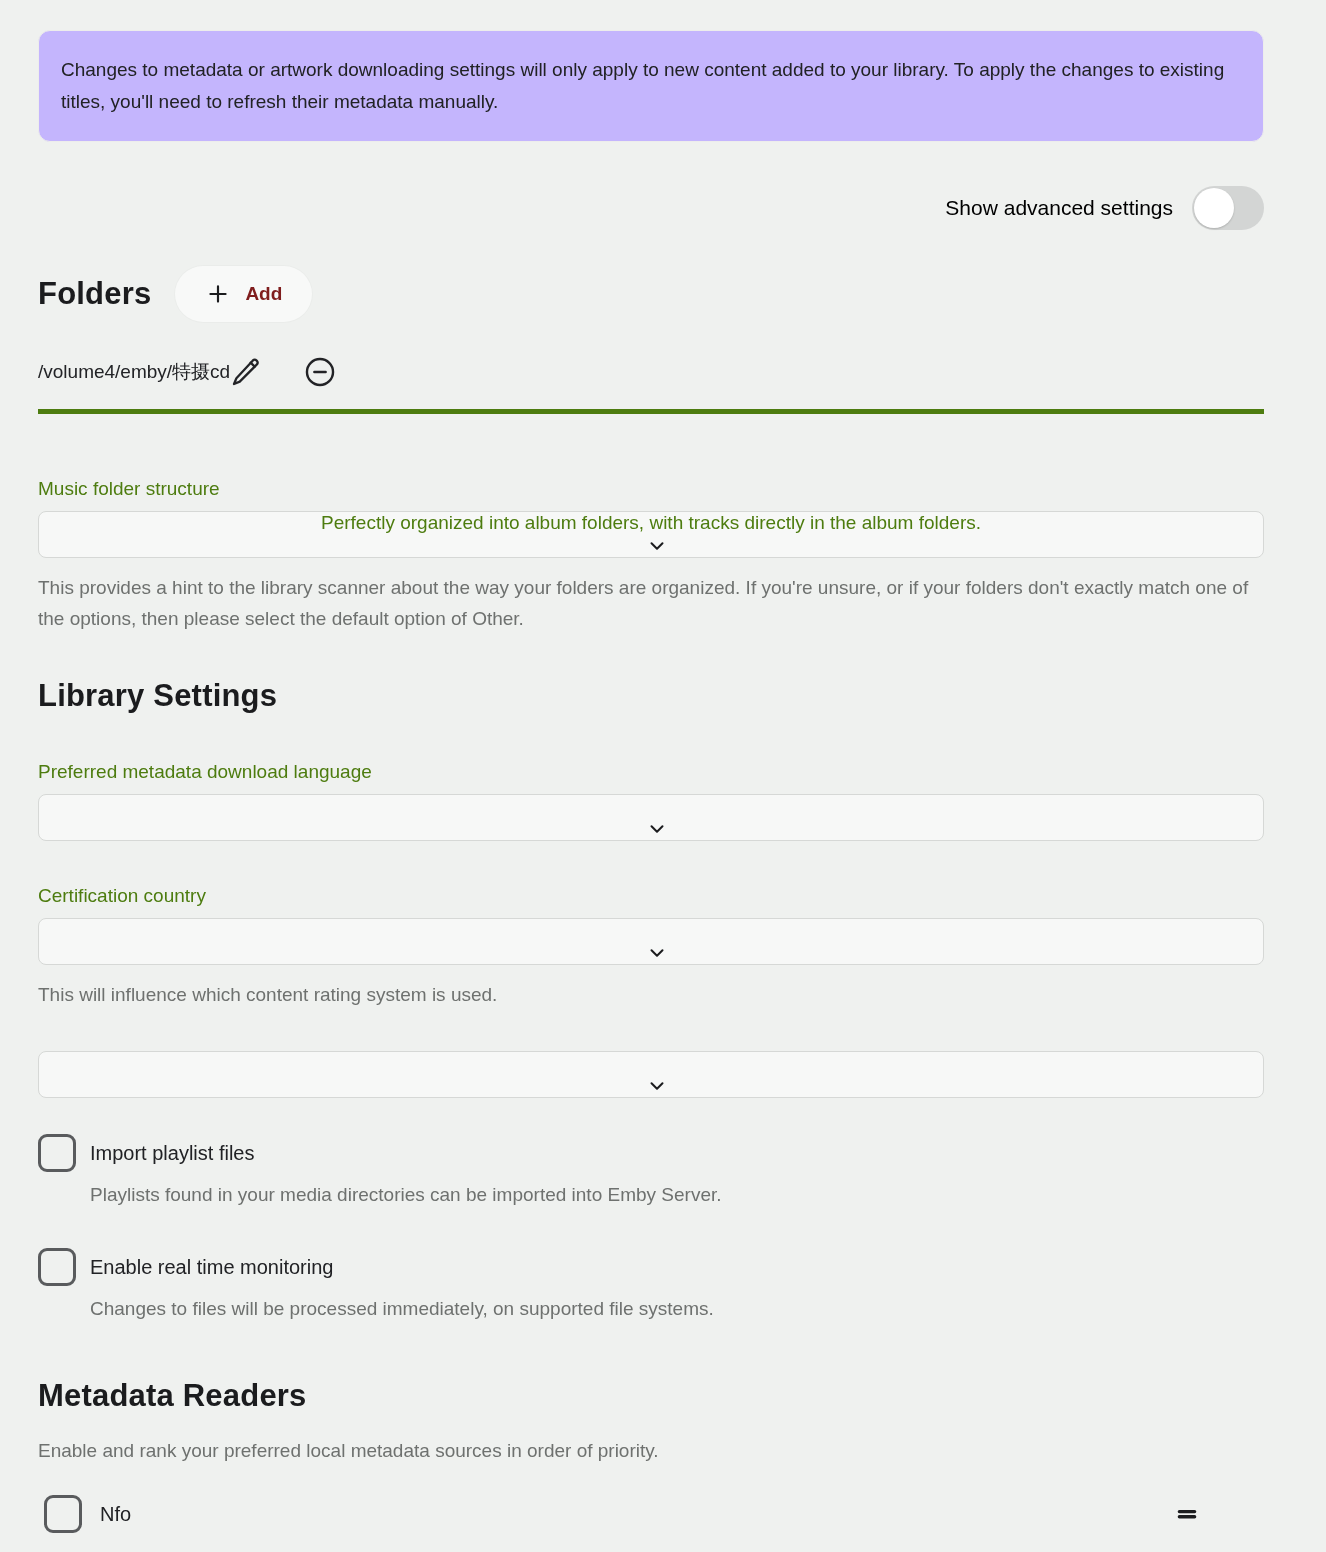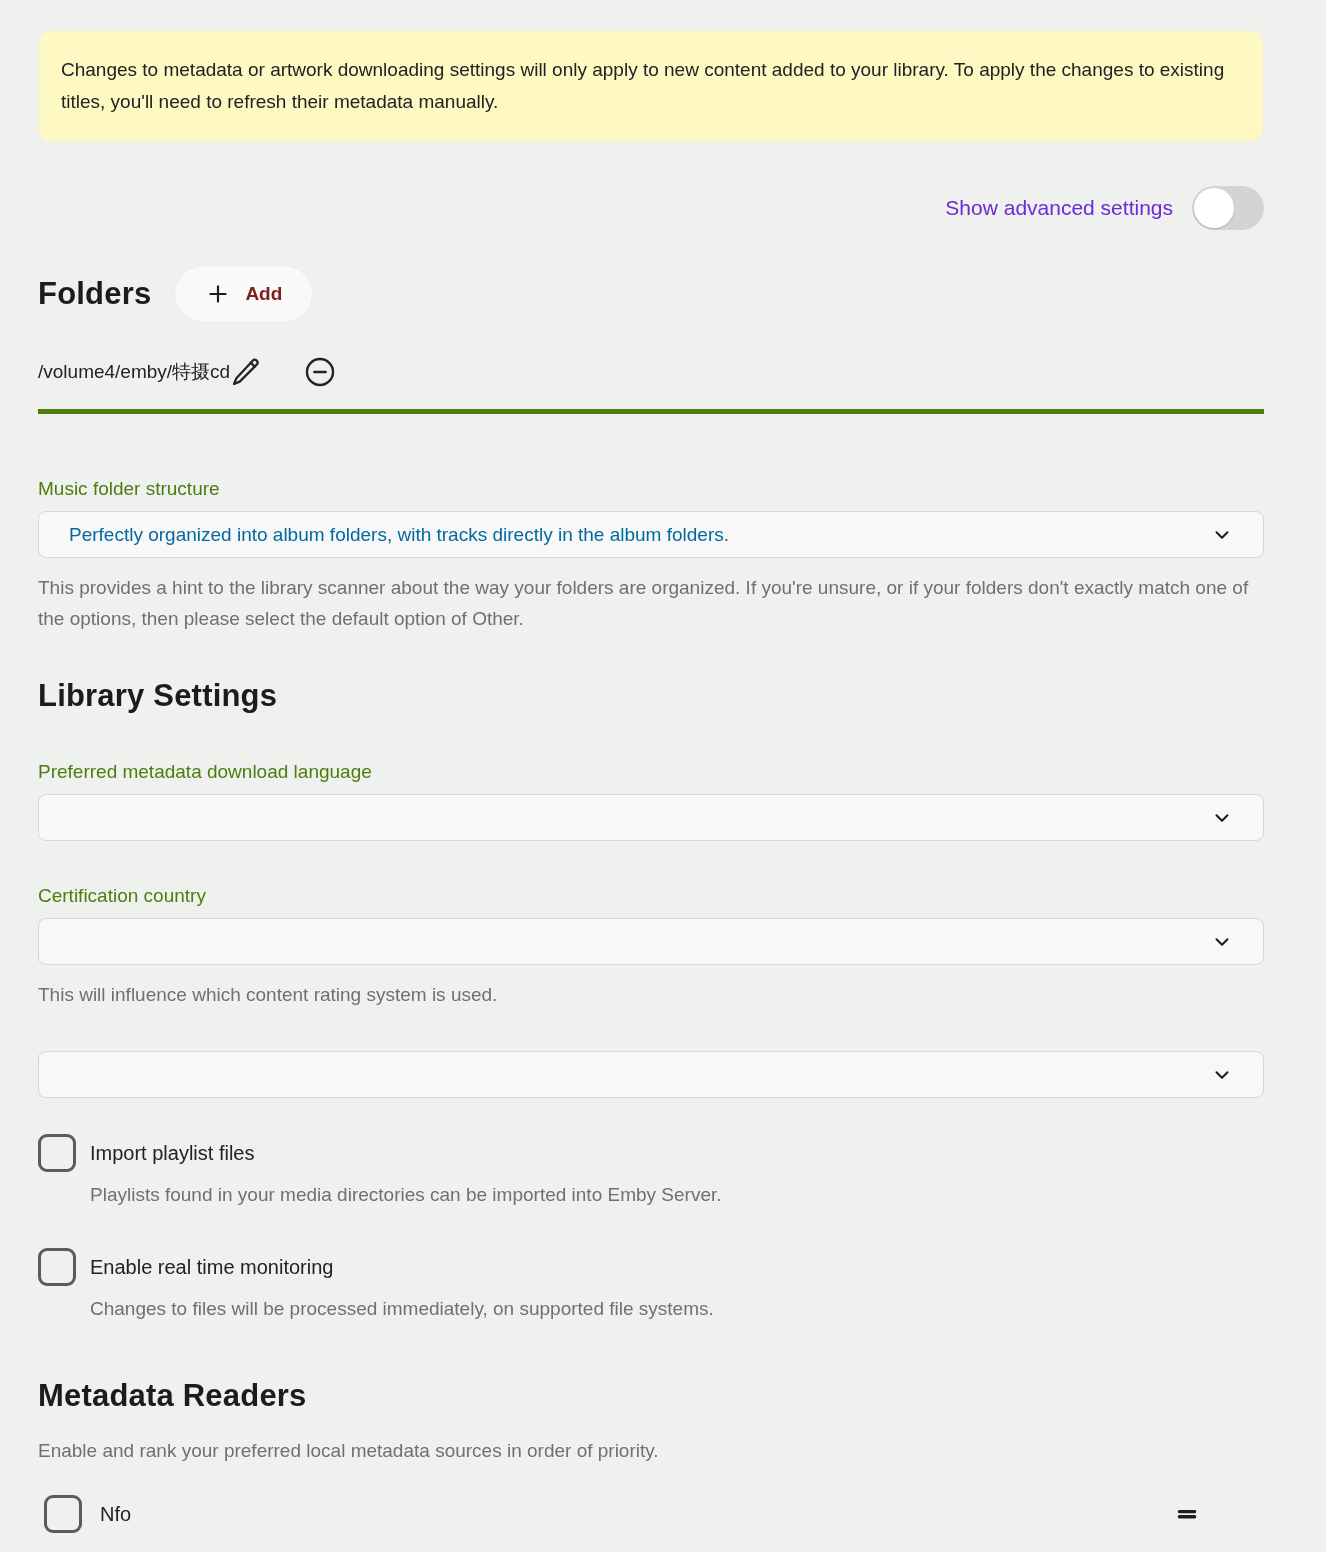--- a/index.html
+++ b/index.html
@@ -7,36 +7,36 @@
   body {
     background:#eff1ef;
     font-family:"Liberation Sans", sans-serif;
     color:#1c1d1f;
     overflow:hidden;
   }
   .page { width:1326px; height:1552px; padding:30px 62px 0 38px; }
 
   
   .notice {
-    background:#fef9c3;
+    background:#c4b5fd;
     border:1px solid #ededec;
     border-radius:12px;
     padding:23px 22px;
     font-size:19px;
     line-height:32px;
     color:#212224;
   }
 
   
   .advanced-row {
     margin-top:44px;
     display:flex; justify-content:flex-end; align-items:center;
     height:44px;
   }
-  .advanced-label { font-size:21px; color:#6d28d9; margin-right:19px; }
+  .advanced-label { font-size:21px; color:#000000; margin-right:19px; }
   .toggle {
     width:72px; height:44px; border-radius:22px;
     background:#d3d5d4; position:relative; cursor:pointer; flex:0 0 auto;
   }
   .toggle-knob {
     position:absolute; left:2px; top:2px;
     width:40px; height:40px; border-radius:50%;
     background:#ffffff; box-shadow:0 1px 2px rgba(0,0,0,0.18);
   }
 
@@ -69,22 +69,23 @@
   
   .field-label { font-size:19px; color:#4d7c0f; }
   .select {
     margin-top:11px;
     height:47px; width:100%;
     background:#f7f8f7;
     border:1px solid #d6d8d6;
     border-radius:8px;
     display:flex; align-items:center; justify-content:space-between;
     padding:0 30px;
-    font-size:19px; color:#0369a1;
+    font-size:19px; color:#4d7c0f;
     cursor:pointer;
+    flex-direction:column;
   }
   .select .chev { flex:0 0 auto; margin-left:12px; }
   .help { font-size:19px; line-height:31px; color:#6e716f; margin-top:14px; }
 
   .music-field { margin-top:64px; }
 
   h1.page-h1 { font-size:31px; font-weight:700; color:#1b1c1e; letter-spacing:0.2px; }
   .lib-title { margin-top:44px; }
   .field-block-1 { margin-top:47px; }
   .field-block-2 { margin-top:44px; }

